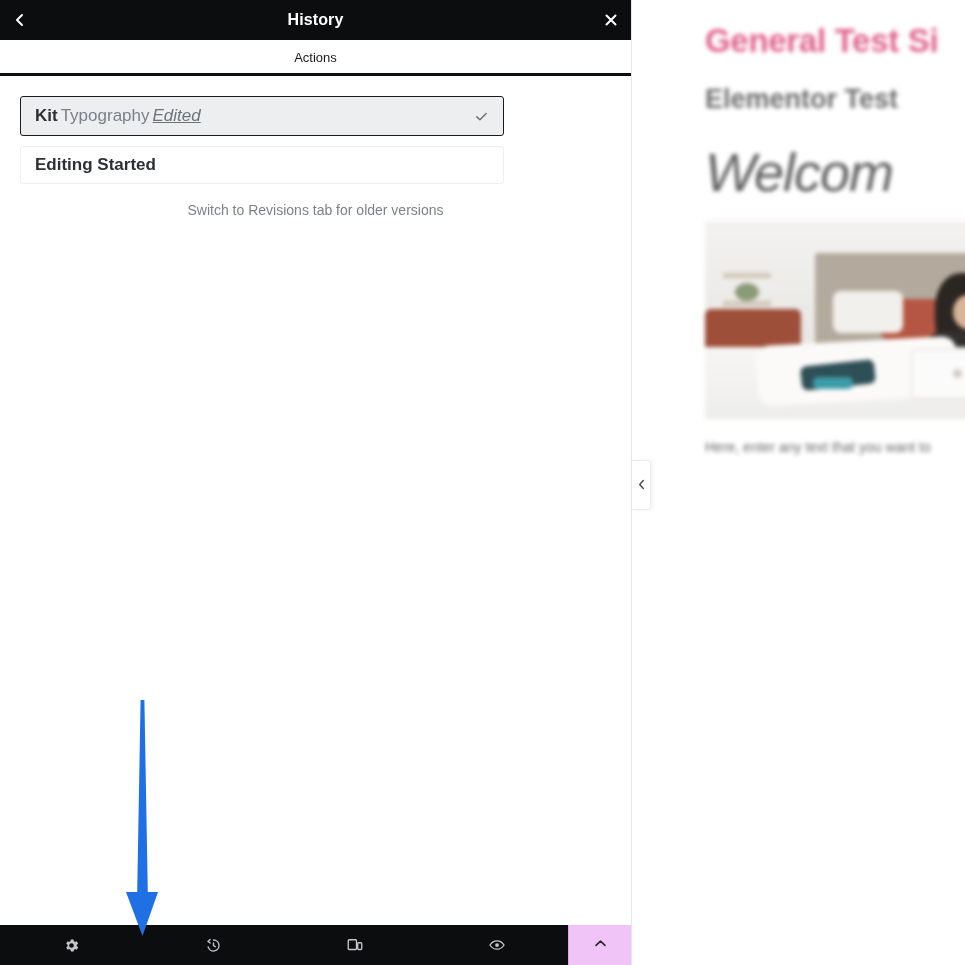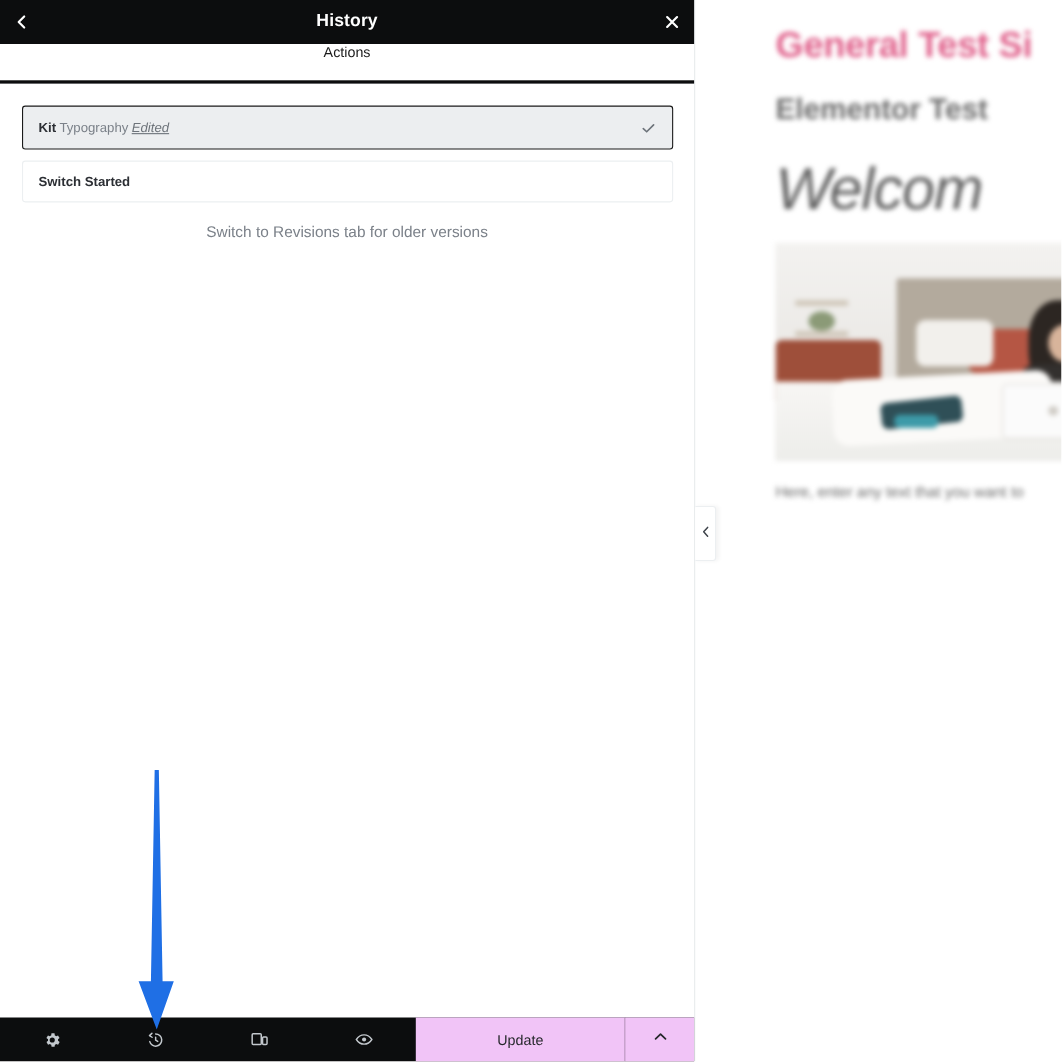--- a/index.html
+++ b/index.html
@@ -160,20 +160,21 @@
     display: flex;
     height: 35px;
     background: #ffffff;
     flex: 0 0 auto;
     border-bottom: 1px solid #eceff1;
     position: relative;
   }
   .tab {
     flex: 1 1 0;
     display: flex;
+    align-items: center;
     justify-content: center;
     font-size: 13px;
     color: #8a9199;
     cursor: pointer;
     position: relative;
     user-select: none;
   }
   .tab.active {
     color: #1a1a1a;
   }
@@ -191,29 +192,29 @@
   .panel-body {
     flex: 1 1 auto;
     background: #ffffff;
     padding: 20px;
     box-sizing: border-box;
     overflow: hidden;
   }
 
   .history-item {
     box-sizing: border-box;
-    width: 592px;
+    width: 484px;
     min-height: 38px;
     border: 1px solid #eceff1;
     border-radius: 3px;
     background: #ffffff;
     display: flex;
     align-items: center;
     padding: 0 14px;
-    font-size: 12px;
+    font-size: 17px;
     color: #3f444b;
     margin-bottom: 10px;
     cursor: pointer;
   }
   .history-item.current {
     background: #eceef0;
     border: 1px solid #1a1a1a;
     min-height: 40px;
   }
   .hi-text { flex: 1 1 auto; white-space: nowrap; }
@@ -384,21 +385,21 @@
         </span>
         <span class="hi-check">
           <svg width="15" height="15" viewBox="0 0 16 16" fill="none">
             <path d="M3 8.4 L6.3 11.5 L13 4.8" stroke="#6d737a" stroke-width="1.6" stroke-linecap="round" stroke-linejoin="round"></path>
           </svg>
         </span>
       </div>
 
       <div class="history-item">
         <span class="hi-text">
-          <span class="hi-solo">Switch Started</span>
+          <span class="hi-solo">Editing Started</span>
         </span>
       </div>
 
       <div class="history-note">Switch to Revisions tab for older versions</div>
     </div>
 
     <div class="panel-footer">
       <div class="footer-tools">
 
         <div class="tool-btn">
@@ -433,23 +434,20 @@
             <svg width="18" height="18" viewBox="0 0 24 24" fill="none">
               <path d="M2.6 12s3.6-5.6 9.4-5.6S21.4 12 21.4 12s-3.6 5.6-9.4 5.6S2.6 12 2.6 12z" stroke="#c3c8cd" stroke-width="1.7"></path>
               <circle cx="12" cy="12" r="2.5" fill="#c3c8cd"></circle>
             </svg>
           </span>
         </div>
 
       </div>
 
       <div class="update-group">
-        <div class="update-btn" id="update-btn" style="background: rgb(241, 196, 247);">
-          <span>Update</span>
-        </div>
         <div class="update-caret" id="update-caret" style="background: rgb(241, 196, 247);">
           <span>
             <svg width="15" height="15" viewBox="0 0 16 16" fill="none">
               <path d="M3.2 10 L8 5.4 L12.8 10" stroke="#26282c" stroke-width="1.7" stroke-linecap="round" stroke-linejoin="round"></path>
             </svg>
           </span>
         </div>
       </div>
     </div>
   </div>

